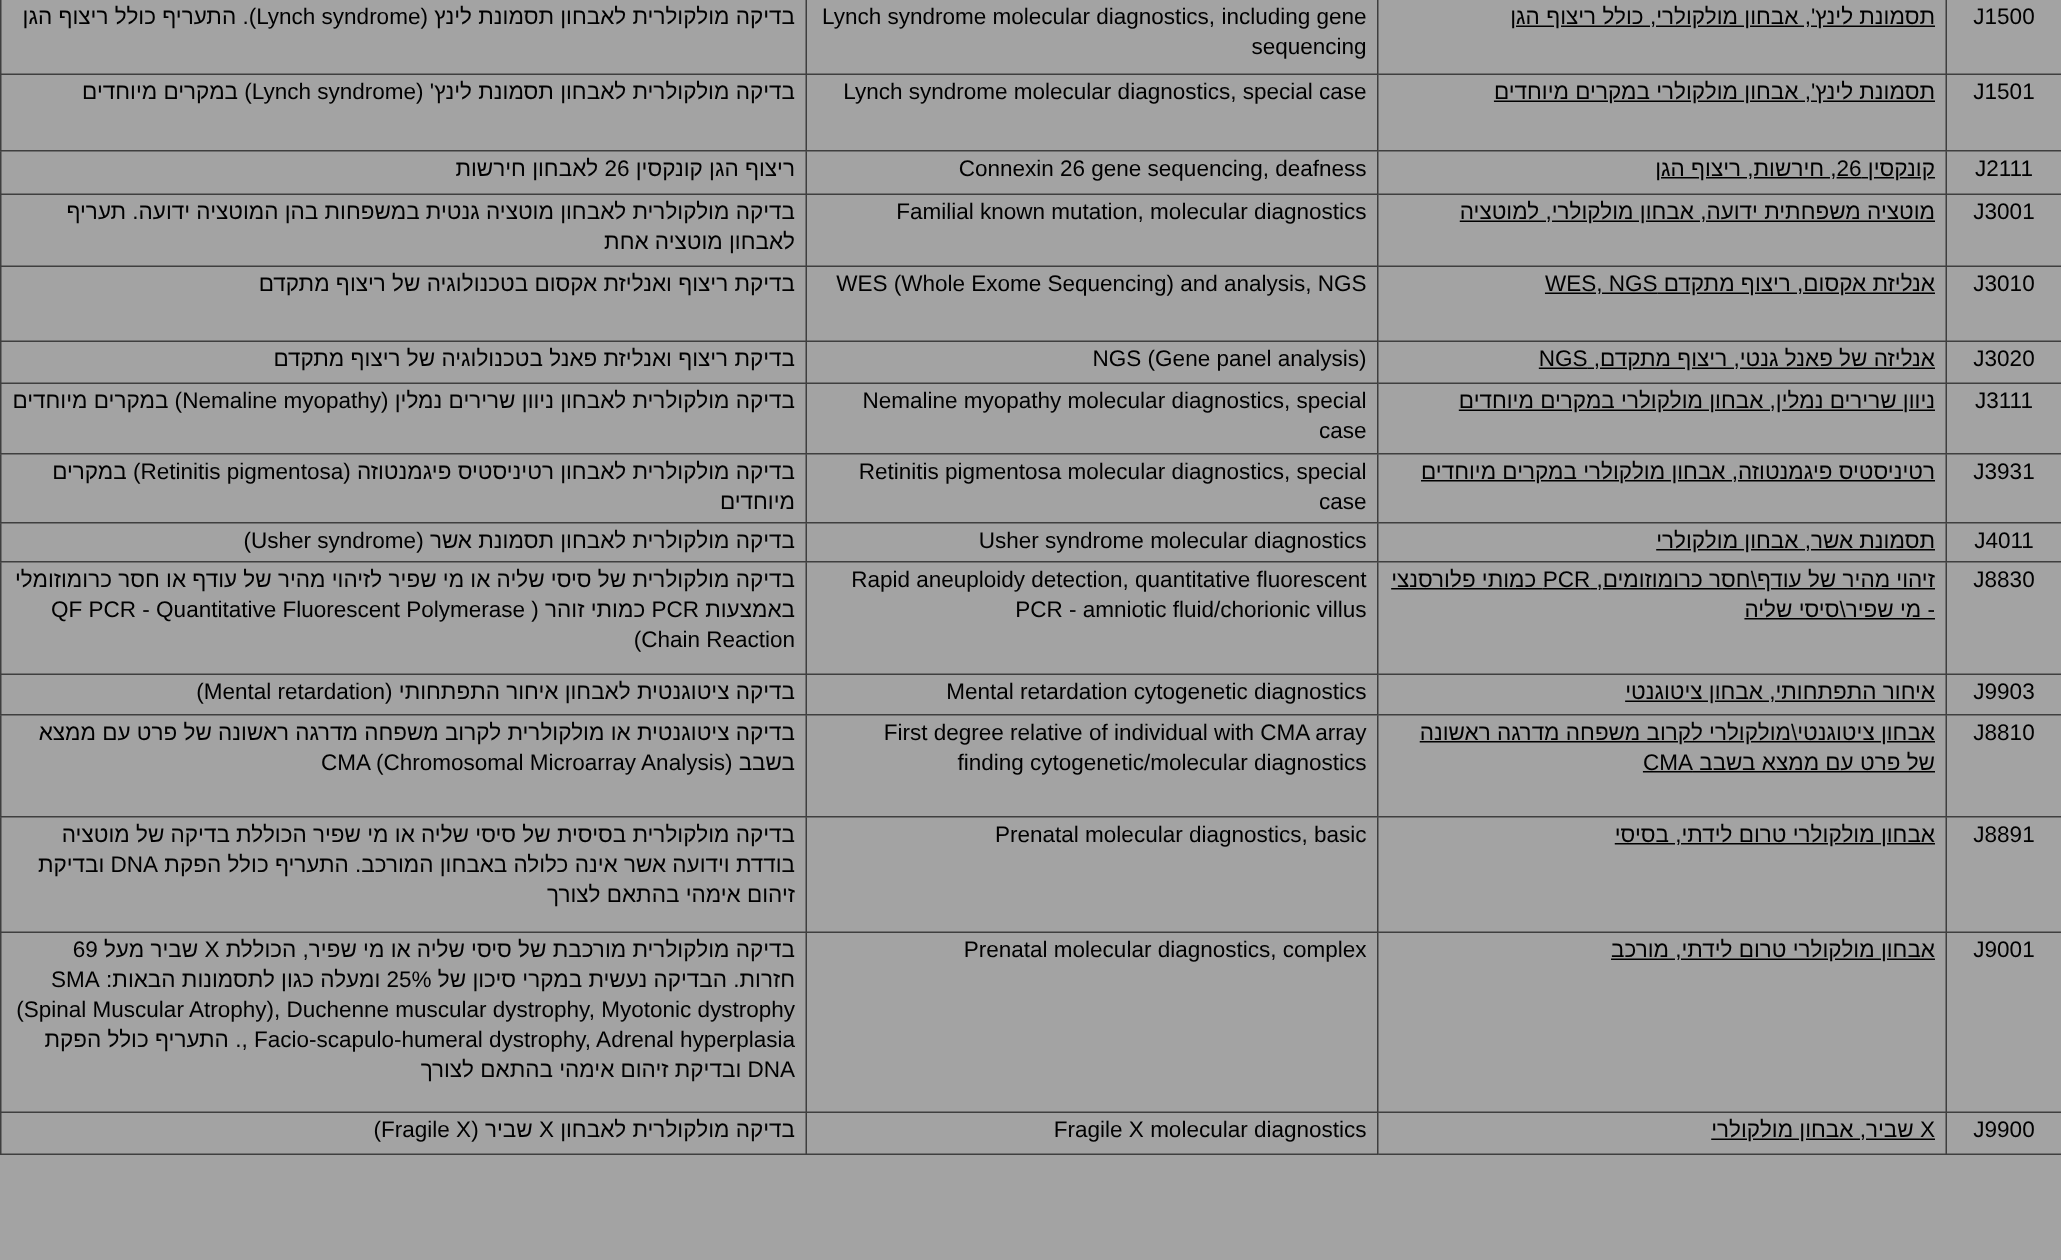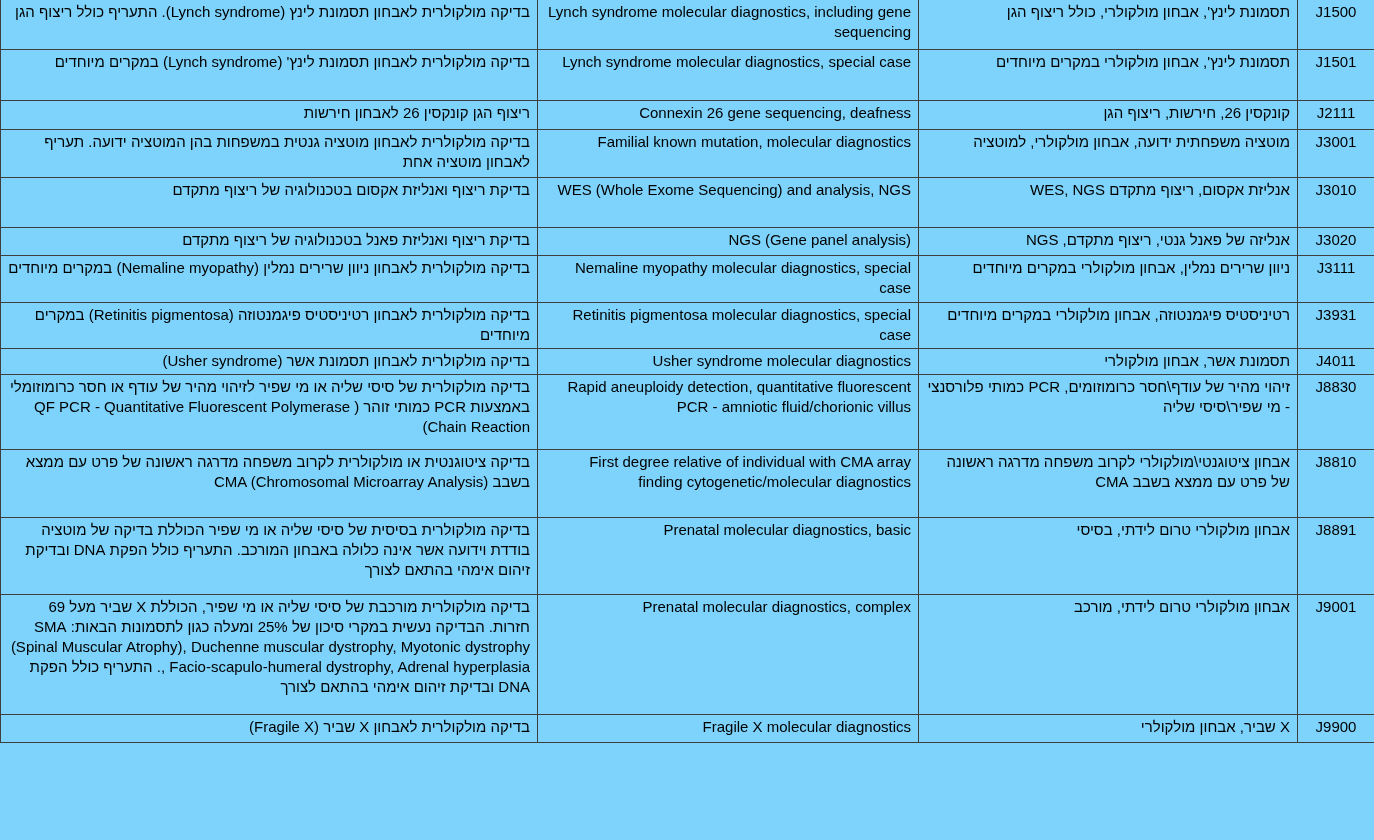--- a/index.html
+++ b/index.html
@@ -1,41 +1,41 @@
 <!DOCTYPE html>
 <html><head>
 <meta charset="utf-8">
 <style>
   html,body { margin:0; padding:0; background:#ffffff; }
   .sheet {
     position:relative;
     width:1374px; height:840px;
     overflow:hidden;
-    background:#7dd3fc;
+    background:#a3a3a3;
   }
   table.codes {
     border-collapse:collapse;
     table-layout:fixed;
     width:1374px;
     font-family:"Liberation Sans","DejaVu Sans",sans-serif;
     font-size:15px;
     line-height:20px;
     color:#000000;
   }
   table.codes td {
     border:1px solid #3f3f3f;
     vertical-align:top;
     padding:2px 7px 0 7px;
     overflow:hidden;
     word-wrap:break-word;
   }
   table.codes tr:first-child td { border-top:none; }
   td.heb-long  { direction:rtl; text-align:right; }
   td.eng       { direction:ltr; text-align:right; padding-left:10px; padding-right:14px; }
-  td.heb-short { direction:rtl; text-align:right; }
+  td.heb-short { direction:rtl; text-align:right;text-decoration:underline; }
   td.code      { direction:ltr; text-align:center; padding-left:2px; padding-right:2px; }
 </style>
 </head>
 <body>
 
 <div class="sheet">
   <table class="codes">
     <colgroup>
       <col style="width:537px">
       <col style="width:381px">
@@ -96,20 +96,26 @@
     <td class="eng">Usher syndrome molecular diagnostics</td>
     <td class="heb-short">תסמונת אשר, אבחון מולקולרי</td>
     <td class="code">J4011</td>
   </tr>
         <tr style="height: 75px;">
     <td class="heb-long">בדיקה מולקולרית של סיסי שליה או מי שפיר לזיהוי מהיר של עודף או חסר כרומוזומלי באמצעות PCR כמותי זוהר ( QF PCR - Quantitative Fluorescent Polymerase Chain Reaction)</td>
     <td class="eng">Rapid aneuploidy detection, quantitative fluorescent PCR - amniotic fluid/chorionic villus</td>
     <td class="heb-short">זיהוי מהיר של עודף\חסר כרומוזומים, PCR כמותי פלורסנצי - מי שפיר\סיסי שליה</td>
     <td class="code">J8830</td>
   </tr>
+        <tr style="height: 27px;">
+    <td class="heb-long">בדיקה ציטוגנטית לאבחון איחור התפתחותי (Mental retardation)</td>
+    <td class="eng">Mental retardation cytogenetic diagnostics</td>
+    <td class="heb-short">איחור התפתחותי, אבחון ציטוגנטי</td>
+    <td class="code">J9903</td>
+  </tr>
         <tr style="height: 68px;">
     <td class="heb-long">בדיקה ציטוגנטית או מולקולרית לקרוב משפחה מדרגה ראשונה של פרט עם ממצא בשבב CMA (Chromosomal Microarray Analysis)</td>
     <td class="eng">First degree relative of individual with CMA array finding cytogenetic/molecular diagnostics</td>
     <td class="heb-short">אבחון ציטוגנטי\מולקולרי לקרוב משפחה מדרגה ראשונה של פרט עם ממצא בשבב CMA</td>
     <td class="code">J8810</td>
   </tr>
         <tr style="height: 77px;">
     <td class="heb-long">בדיקה מולקולרית בסיסית של סיסי שליה או מי שפיר הכוללת בדיקה של מוטציה בודדת וידועה אשר אינה כלולה באבחון המורכב. התעריף כולל הפקת DNA ובדיקת זיהום אימהי בהתאם לצורך</td>
     <td class="eng">Prenatal molecular diagnostics, basic</td>
     <td class="heb-short">אבחון מולקולרי טרום לידתי, בסיסי</td>

